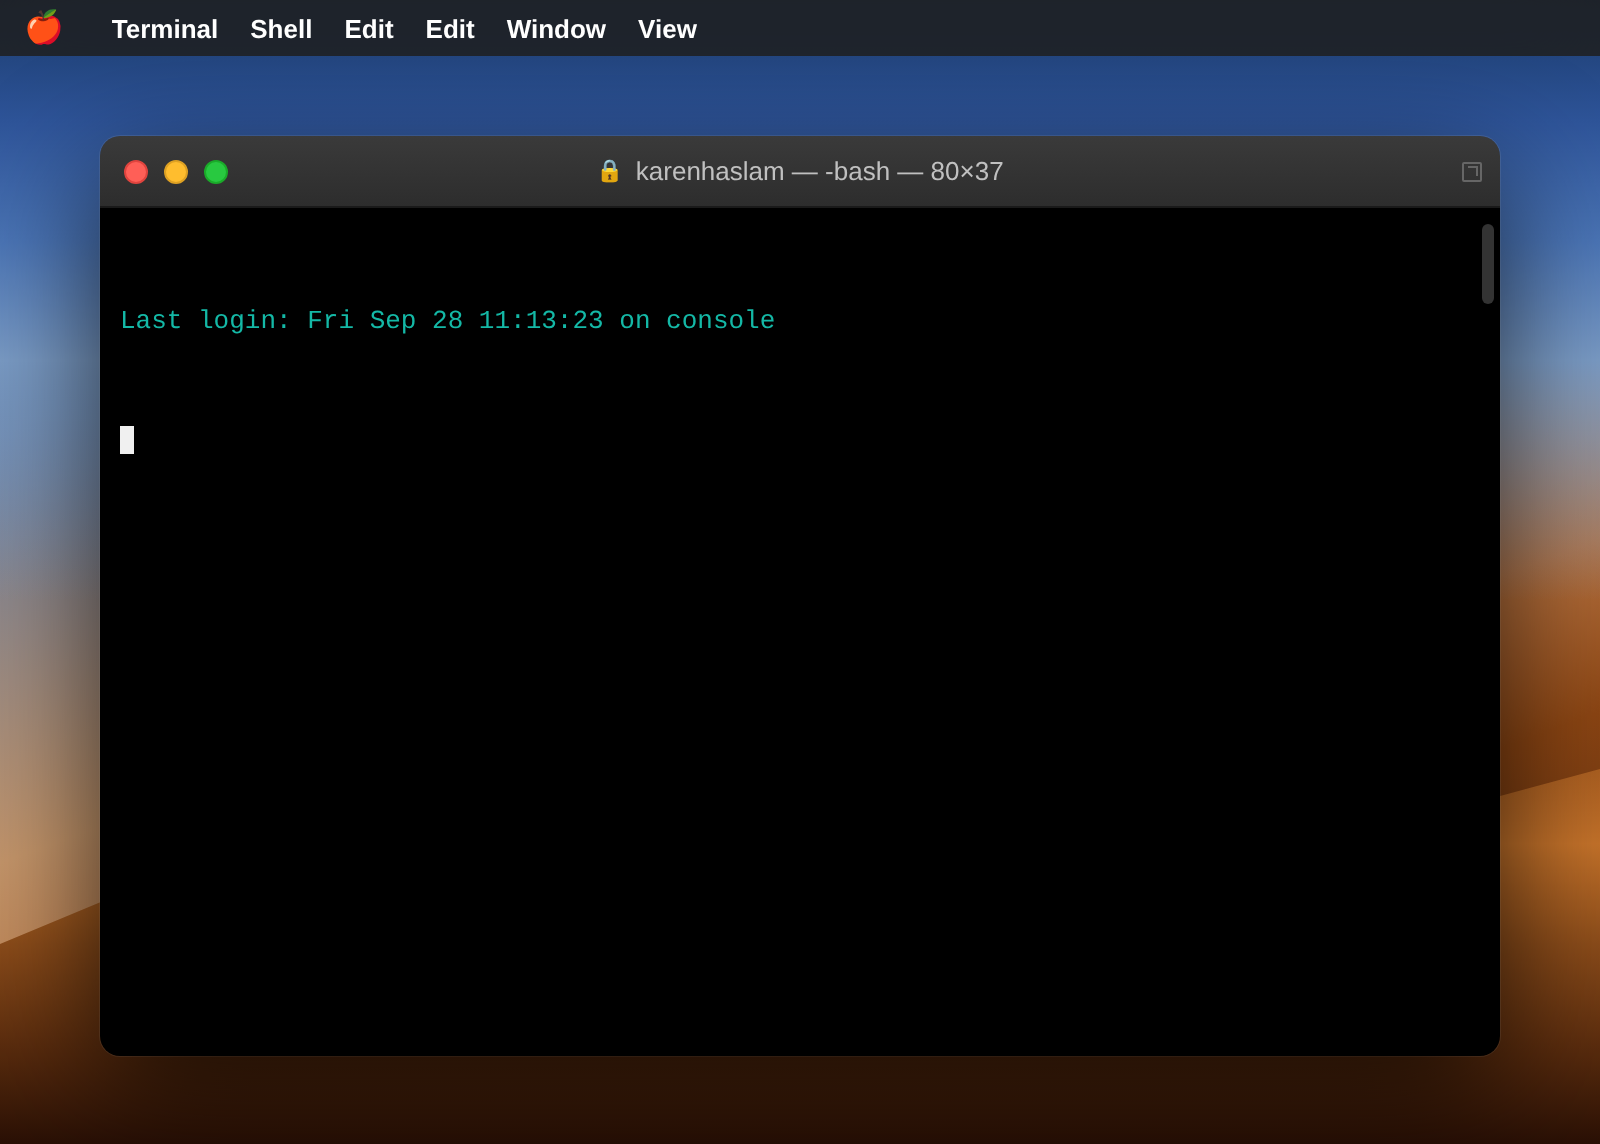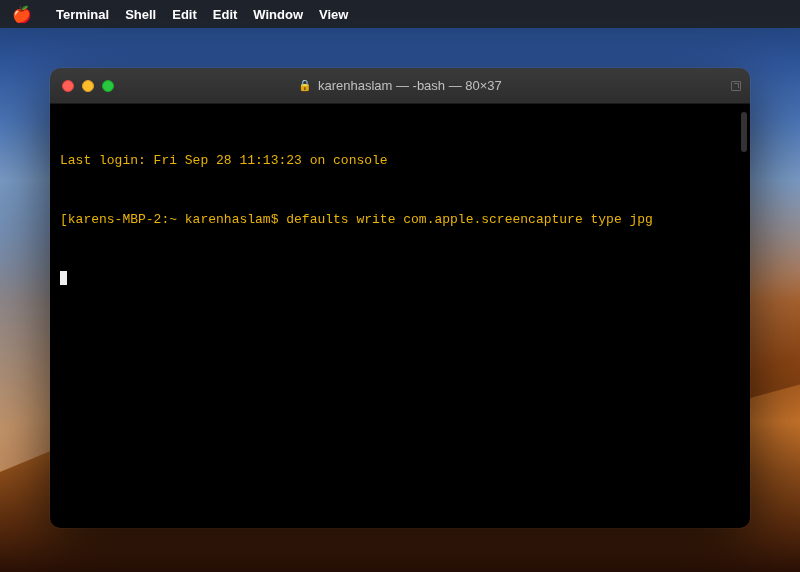--- a/index.html
+++ b/index.html
@@ -212,21 +212,21 @@
       height: calc(100% - 36px);
       padding: 8px 10px;
       position: relative;
       overflow: hidden;
     }
 
     .terminal-text {
       font-family: "Menlo", "Monaco", "Courier New", monospace;
       font-size: 13px;
       line-height: 1.5;
-      color: #eab308;
+      color: #14b8a6;
       white-space: pre;
     }
 
     .terminal-line {
       display: block;
     }
 
     
     .scrollbar-track {
       position: absolute;
@@ -291,21 +291,20 @@
         <span>karenhaslam — -bash — 80×37</span>
       </div>
       <div class="resize-handle">
         <div class="resize-icon"></div>
       </div>
     </div>
 
     <div class="terminal-body">
       <div class="terminal-text">
         <span class="terminal-line">Last login: Fri Sep 28 11:13:23 on console</span>
-        <span class="terminal-line">[karens-MBP-2:~ karenhaslam$ defaults write com.apple.screencapture type jpg</span>
         <span class="terminal-line"><span class="cursor"></span></span>
       </div>
 
       <div class="scrollbar-track">
         <div class="scrollbar-thumb"></div>
       </div>
     </div>
   </div>
 </div>
 

